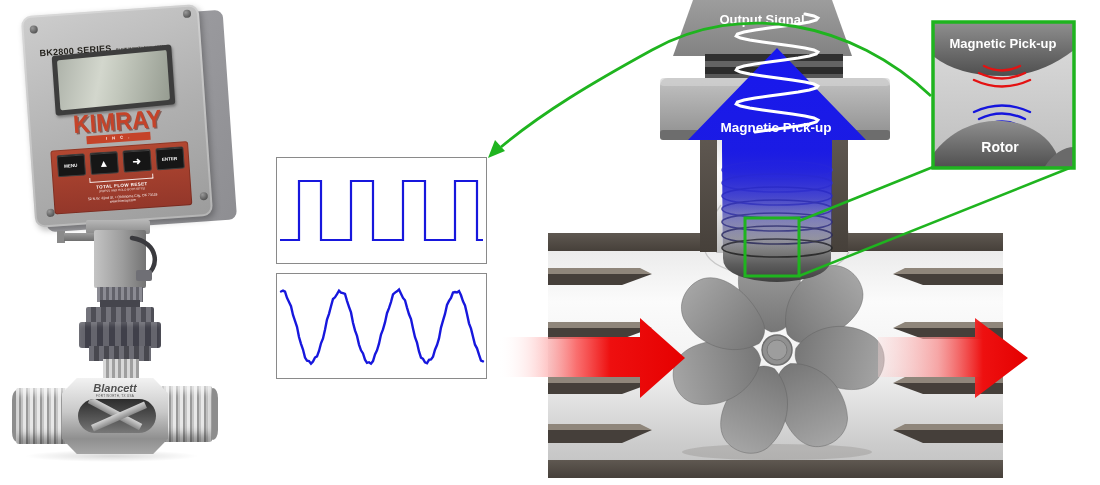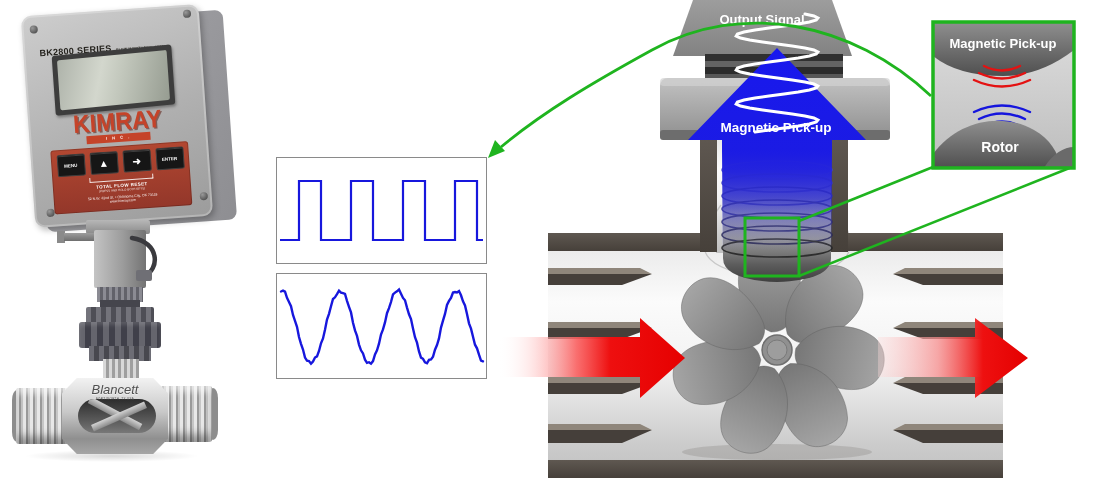--- a/index.html
+++ b/index.html
@@ -60,21 +60,21 @@
           background:repeating-linear-gradient(90deg,#e8e8e8 0 3px,#999 3px 5px,#c6c6c6 5px 7px);
           box-shadow:inset 0 6px 6px rgba(255,255,255,.55), inset 0 -8px 8px rgba(0,0,0,.35);}
   .cap-ell{width:10px;height:52px;background:#8d8d8d;border-radius:50%/10px;}
   .hex-body{left:62px;top:378px;width:106px;height:76px;
             background:linear-gradient(#f2f2f2,#c8c8c8 45%,#8f8f8f 80%,#a6a6a6);
             clip-path:polygon(14% 0,86% 0,100% 20%,100% 80%,86% 100%,14% 100%,0 80%,0 20%);}
   .window{left:78px;top:399px;width:78px;height:34px;border-radius:17px;overflow:hidden;
           background:linear-gradient(#2c2c2c,#585858 60%,#787878);}
   .tblade{position:absolute;width:58px;height:7px;background:linear-gradient(#d2d2d2,#8a8a8a);}
   .meter-brand{left:62px;top:382px;width:106px;text-align:center;color:#4f4f4f;}
-  .brand-name{font-size:13px;font-weight:400;font-style:italic;text-shadow:0 1px 1px rgba(255,255,255,.7);}
+  .brand-name{font-size:11px;font-weight:700;font-style:italic;text-shadow:0 1px 1px rgba(255,255,255,.7);}
   .brand-origin{font-size:3px;letter-spacing:.3px;}
   .floor-shadow{left:24px;top:450px;width:175px;height:12px;
                 background:radial-gradient(ellipse,rgba(0,0,0,.15),transparent 70%);}
   
   .wavebox{border:1.5px solid #8a8a8a;background:#fff;z-index:1;}
   #wavebox-square{left:276px;top:157px;width:209px;height:105px;}
   #wavebox-sine{left:276px;top:273px;width:209px;height:104px;}
   
   #diagram-svg{left:0;top:0;z-index:2;pointer-events:none;}
   .svg-label{font-family:"Liberation Sans",sans-serif;font-weight:700;fill:#fff;}

